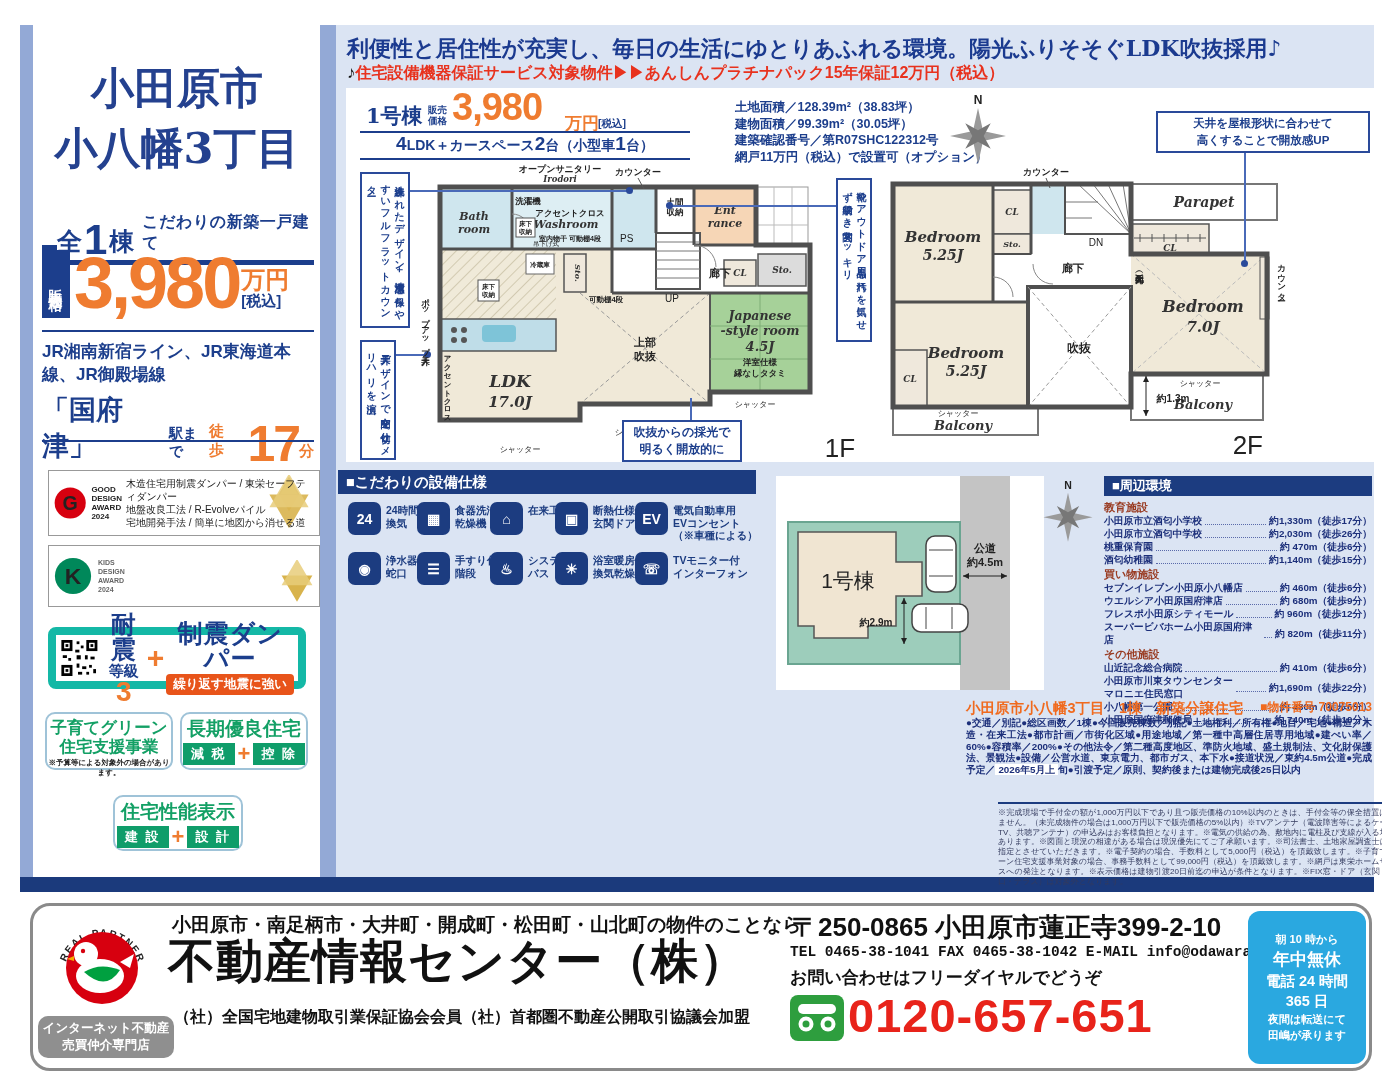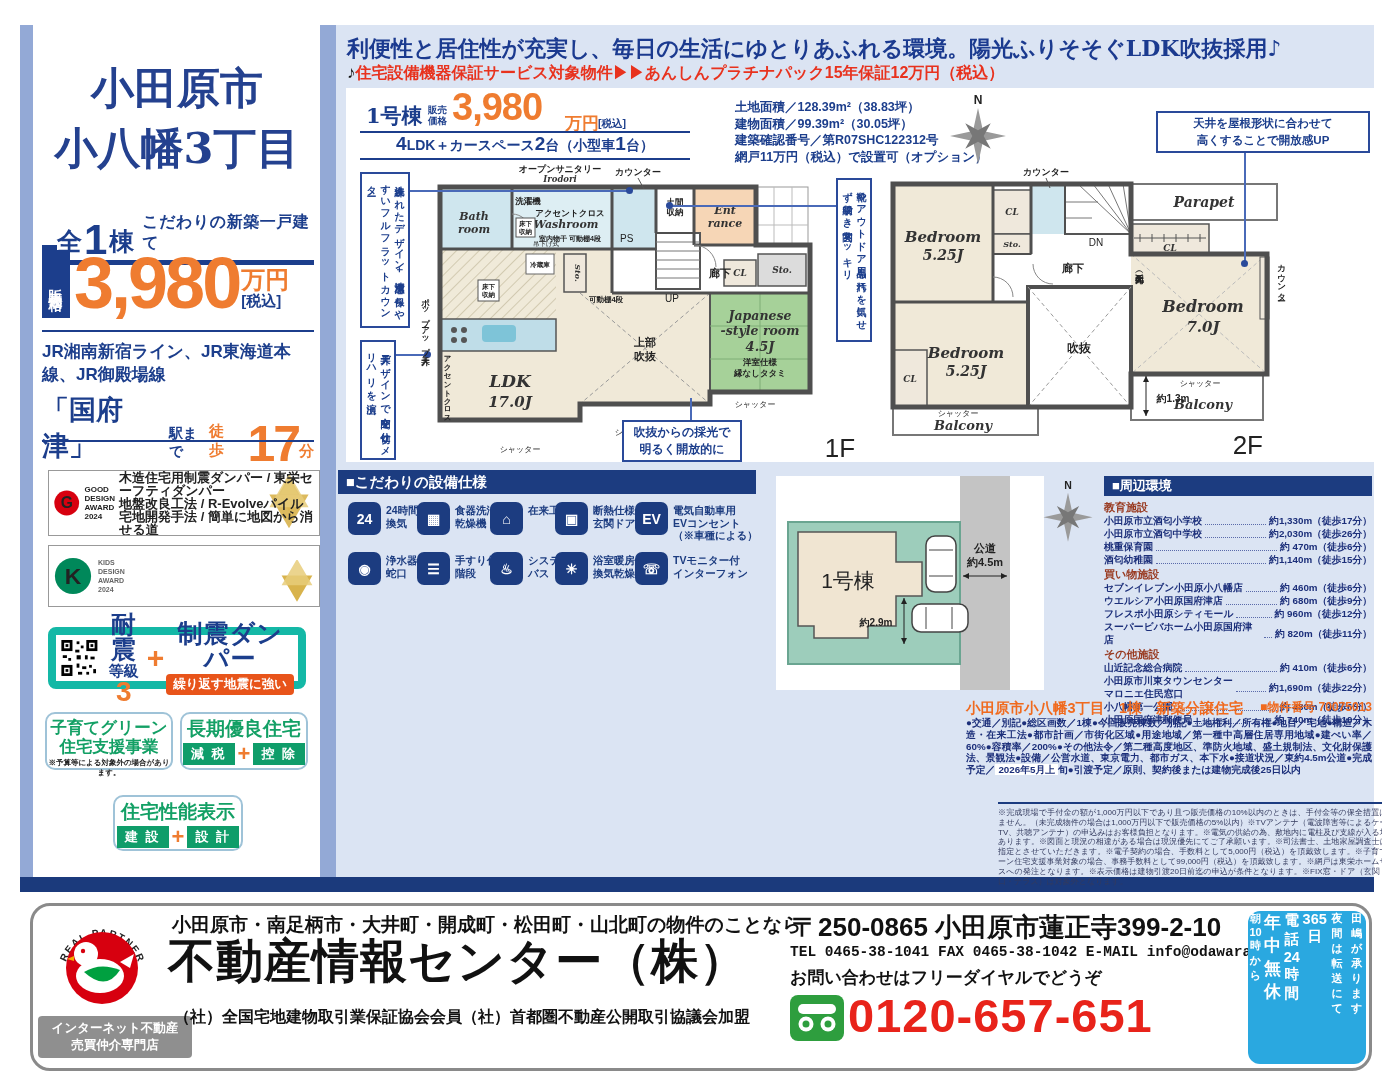--- a/index.html
+++ b/index.html
@@ -26,21 +26,21 @@
   .sb-hr{position:absolute;left:42px;width:272px;height:0;border-top:2px solid #1c3e8c;}
   .rail{top:340px;font-size:17px;font-weight:bold;color:#1c3e8c;line-height:23px;}
   .station-row{top:392px;display:flex;align-items:flex-end;}
   .station-name{font-size:27px;font-weight:bold;color:#1c3e8c;font-family:"DejaVu Serif","Liberation Serif",serif;}
   .station-suffix{font-size:14px;font-weight:bold;color:#1c3e8c;margin-bottom:3px;}
   .walk{margin-left:auto;display:flex;align-items:flex-end;color:#ef7c30;font-weight:bold;}
   .walk-l{font-size:15px;margin-bottom:4px;}
   .walk-n{font-size:50px;line-height:40px;letter-spacing:-2px;margin-left:15px;}
   .walk-u{font-size:15px;margin-bottom:3px;}
   .award-box{position:absolute;left:48px;width:262px;background:#fff;border:1px solid #999;overflow:hidden;}
-  .gd-lines{font-size:13px;color:#222;line-height:13px;font-weight:bold;position:relative;z-index:2;}
+  .gd-lines{font-size:10px;color:#222;line-height:13px;font-weight:normal;position:relative;z-index:2;}
   .logo-txt{font-size:8px;font-weight:bold;color:#222;line-height:9px;position:relative;z-index:2;}
   .star{position:absolute;z-index:1;}
   .quake-box{position:absolute;left:48px;top:627px;width:258px;height:62px;background:#fff;border:8px solid #14b8a6;border-radius:8px;display:flex;align-items:center;padding:0 4px;box-sizing:border-box;}
   .q-big{font-size:25px;font-weight:bold;color:#1c3e8c;line-height:25px;letter-spacing:1px;}
   .q-grade{font-size:15px;font-weight:bold;color:#1c3e8c;}
   .q-3{font-size:28px;font-weight:bold;color:#ef7c30;line-height:22px;}
   .q-plus{font-size:30px;font-weight:bold;color:#ef7c30;margin:0 2px;line-height:26px;}
   .q-pill{background:#e8541a;color:#fff;font-size:12.5px;font-weight:bold;border-radius:4px;padding:2px 7px;margin-top:3px;white-space:nowrap;}
   .green-box{position:absolute;background:#fff;border:2px solid #9fc3d8;border-radius:10px;box-sizing:border-box;text-align:center;}
   .g-title{color:#13a065;font-weight:bold;font-size:19px;line-height:22px;margin-top:4px;}
@@ -86,26 +86,26 @@
   .prop-head{position:absolute;left:966px;top:699px;width:406px;display:flex;font-size:14.5px;font-weight:bold;color:#f06a1e;}
   .prop-num{margin-left:auto;font-size:12px;}
   .prop-body{position:absolute;left:966px;top:717px;width:406px;font-size:9.8px;line-height:11.8px;color:#1c2f7a;font-weight:bold;text-align:justify;}
   .prop-hl{background:#fff;padding:0 3px;}
   .fine{position:absolute;left:998px;top:802px;width:406px;border-top:2px solid #1c3c80;padding-top:4px;font-size:8px;line-height:9.8px;color:#333a5e;text-align:justify;}
   
   .foot-box{position:absolute;left:30px;top:903px;width:1342px;height:168px;background:#fff;border:3px solid #8a8a8a;border-radius:20px;box-sizing:border-box;}
   .f-area{position:absolute;left:172px;top:912px;font-size:19px;color:#111;font-weight:bold;}
   .f-company{position:absolute;left:168px;top:930px;font-size:47px;color:#111;font-weight:bold;letter-spacing:1px;}
   .f-lic{position:absolute;left:174px;top:1005px;font-size:16px;color:#111;font-weight:bold;line-height:23px;}
-  .f-badge{position:absolute;left:38px;top:1016px;width:128px;background:#8f8f8f;border-radius:4px;color:#fff;font-size:12.5px;font-weight:bold;text-align:center;line-height:17px;padding:4px 13px;}
+  .f-badge{position:absolute;left:38px;top:1016px;width:128px;background:#8f8f8f;border-radius:10px;color:#fff;font-size:12.5px;font-weight:bold;text-align:center;line-height:17px;padding:4px 4px;}
   .f-addr{position:absolute;left:792px;top:910px;font-size:26px;color:#111;font-weight:bold;}
   .f-tel{position:absolute;left:790px;top:944px;font-size:14.5px;color:#111;font-weight:bold;font-family:"Liberation Mono","DejaVu Sans Mono",monospace;}
   .f-cta{position:absolute;left:790px;top:966px;font-size:17px;color:#111;font-weight:bold;}
   .f-phone{position:absolute;left:848px;top:988px;font-size:47px;color:#e8231a;font-weight:bold;letter-spacing:1px;}
-  .f-hours{position:absolute;left:1248px;top:911px;width:118px;height:153px;background:#2aa8e0;border-radius:12px;color:#fff;text-align:center;display:flex;flex-direction:row;justify-content:center;gap:1px;}
+  .f-hours{position:absolute;left:1248px;top:911px;width:118px;height:153px;background:#2aa8e0;border-radius:12px;color:#fff;text-align:center;display:flex;flex-direction:column;justify-content:center;gap:1px;}
   .h-s{font-size:11px;font-weight:bold;}
   .h-b{font-size:17px;font-weight:bold;}
   .h-m{font-size:14.5px;font-weight:bold;}
   
   svg text{font-family:"Liberation Sans",sans-serif;fill:#222;}
   .t-serif{font-family:"DejaVu Serif","Liberation Serif",serif;font-style:italic;font-weight:bold;fill:#333;}
   .v-label{position:absolute;writing-mode:vertical-rl;font-size:8.5px;color:#222;font-weight:bold;z-index:6;}
 </style>
 </head>
 <body>

